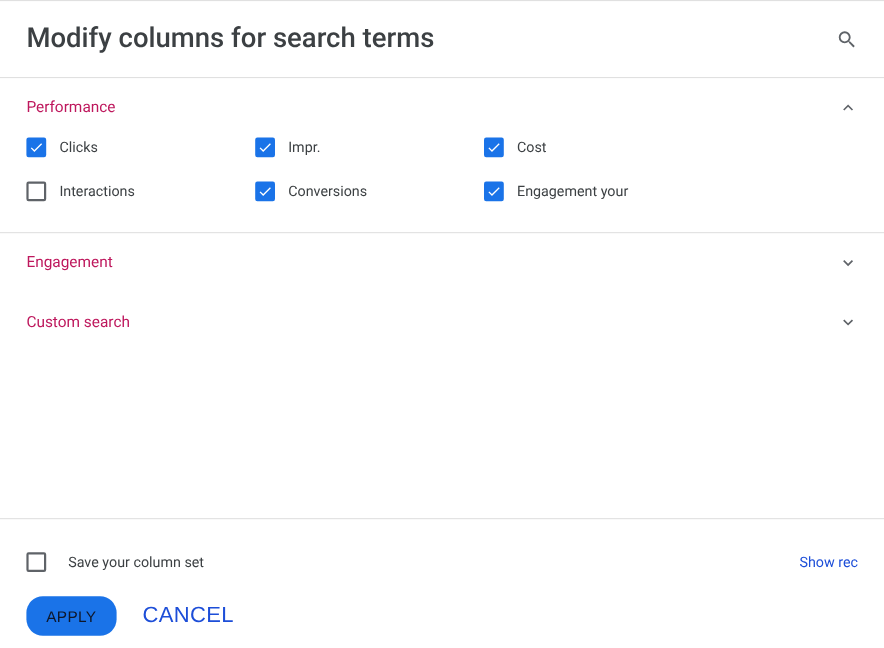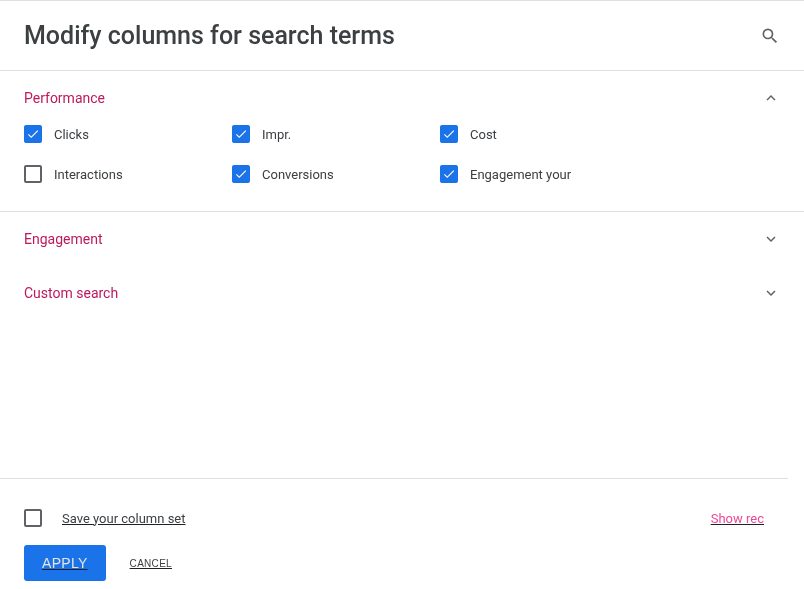--- a/index.html
+++ b/index.html
@@ -84,67 +84,66 @@
       font-size: 13px;
       color: #3c4043;
     }
     .section-divider {
       border-top: 1px solid #e0e0e0;
     }
     .footer {
       position: absolute;
       bottom: 0;
       left: 0;
-      right: 16px;
+      right: 0;
       border-top: 1px solid #e0e0e0;
       padding: 0 24px;
-      text-decoration: underline;
     }
     .footer-row {
       display: flex;
       align-items: center;
       justify-content: space-between;
       padding: 30px 0 18px 0;
     }
     .save-row {
       display: flex;
       align-items: center;
       gap: 20px;
     }
     .save-label {
       font-size: 13px;
       color: #3c4043;
     }
     .show-link {
       font-size: 13px;
-      color: #ec4899;
+      color: #1d4ed8;
       white-space: nowrap;
     }
     .actions {
       display: flex;
       align-items: center;
       gap: 16px;
       padding-bottom: 8px;
     }
     .btn-primary {
       background: #1a73e8;
-      color: #e5e5e5;
+      color: #0f172a;
       border: none;
       padding: 10px 18px;
       font-size: 14px;
       font-weight: 500;
-      border-radius: 3px;
+      border-radius: 15px;
       cursor: pointer;
       letter-spacing: 0.3px;
     }
     .btn-text {
       background: none;
       border: none;
-      color: #404040;
-      font-size: 10px;
+      color: #1d4ed8;
+      font-size: 20px;
       font-weight: 500;
       cursor: pointer;
       padding: 10px 8px;
       letter-spacing: 0.3px;
     }
   </style>
 </head>
 <body>
 
 <div class="header">

